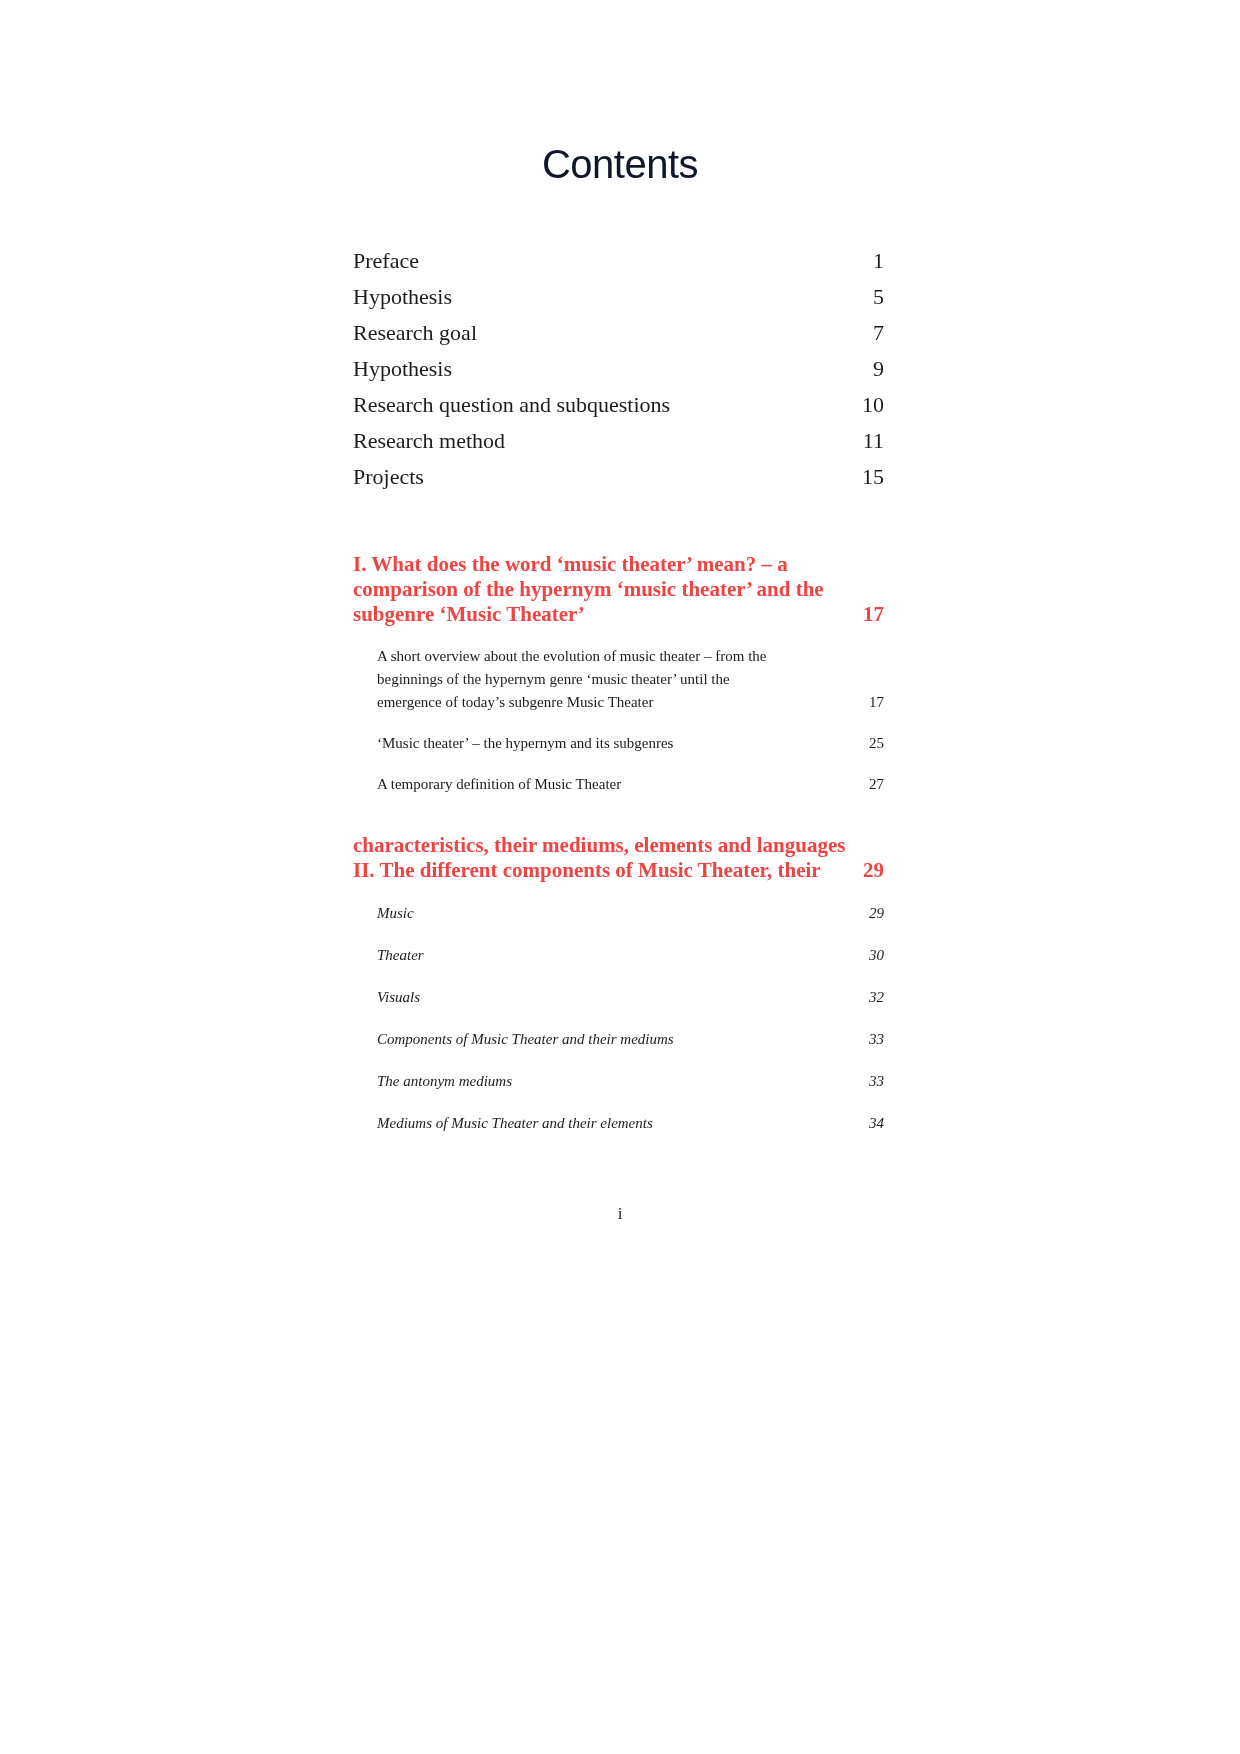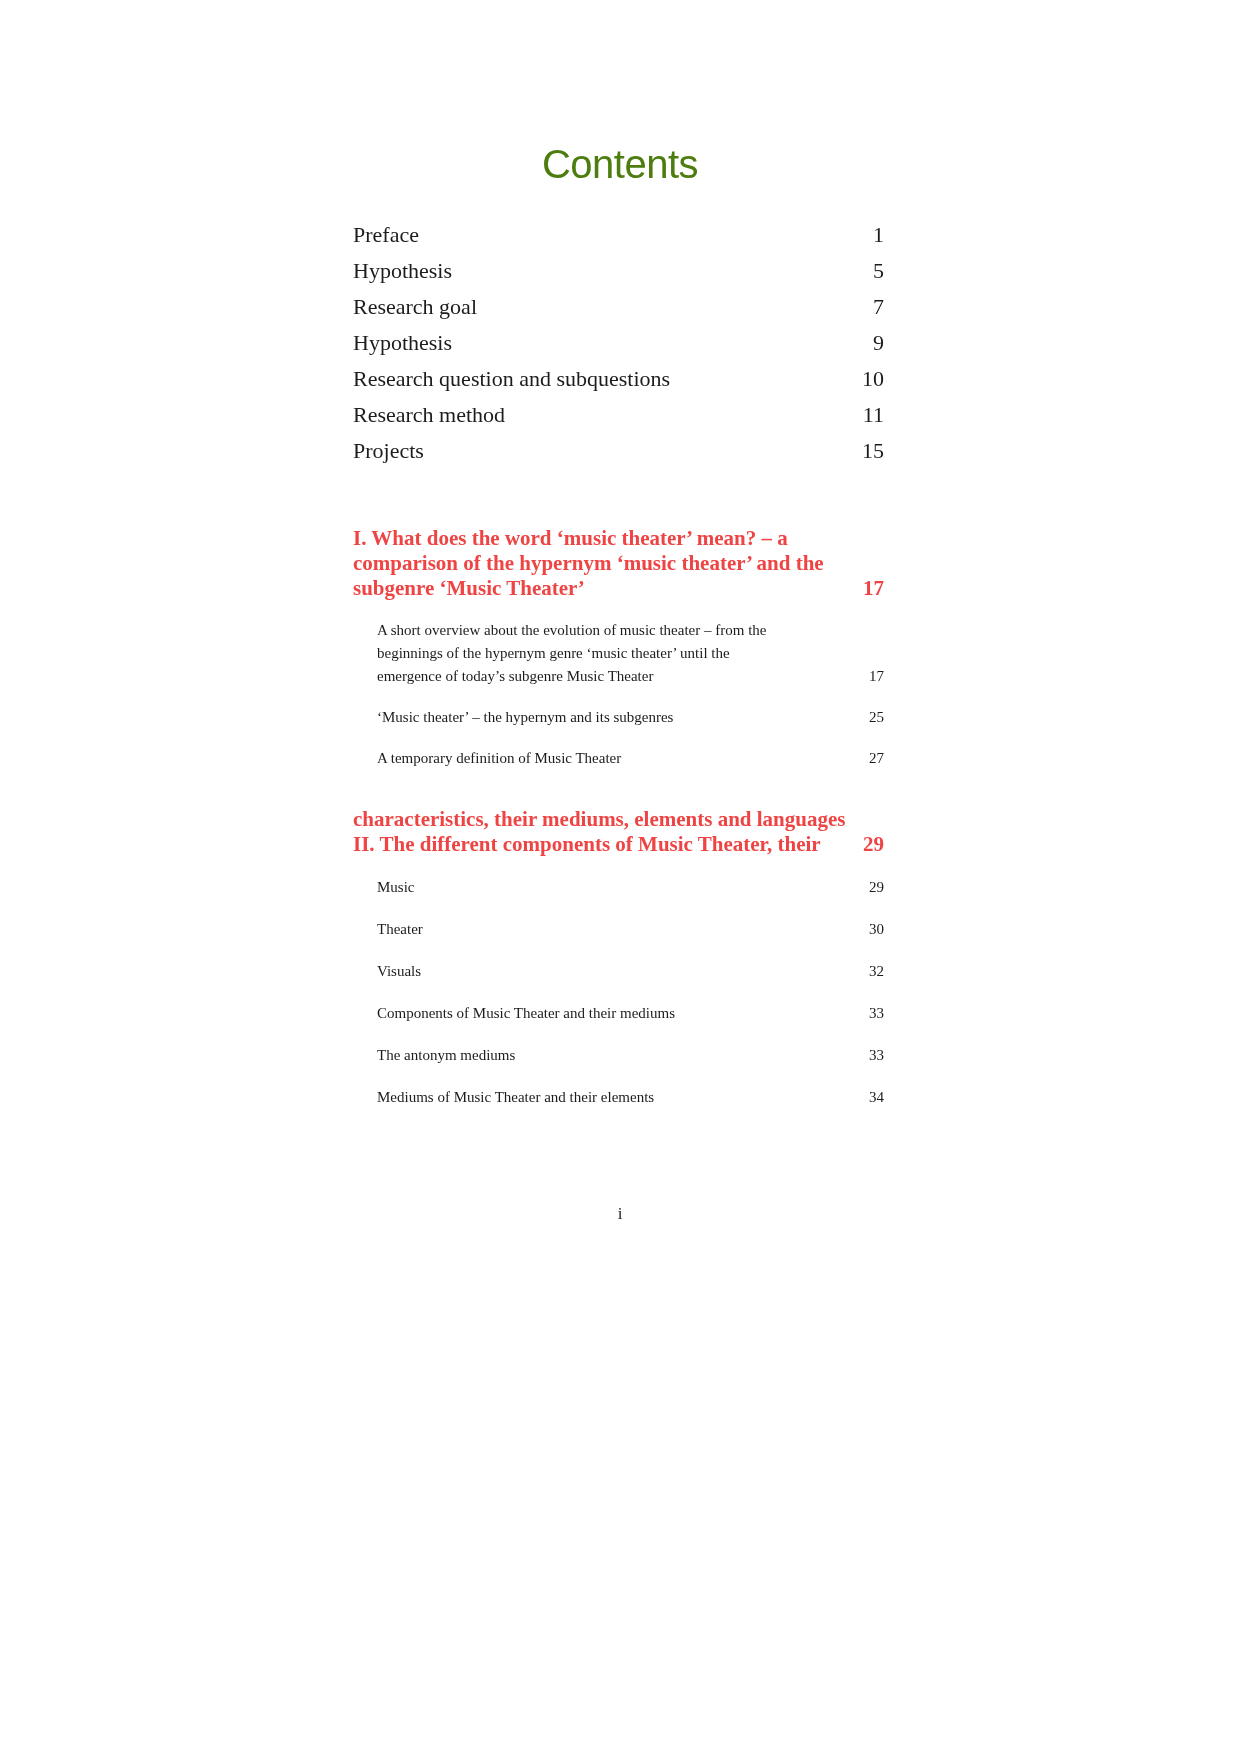--- a/index.html
+++ b/index.html
@@ -13,25 +13,25 @@
     overflow: hidden;
   }
   .doc-title {
     margin: 140px 0 0 0;
     text-align: center;
     font-family: "Liberation Sans", sans-serif;
     font-weight: normal;
     font-size: 40px;
     line-height: 48px;
     letter-spacing: -0.5px;
-    color: #4d7c0f;
+    color: #0f172a;
   }
   .toc {
     width: 531px;
-    margin: 36px 0 0 353px;
+    margin: 62px 0 0 353px;
   }
   .fm-row {
     display: flex;
     justify-content: space-between;
     align-items: baseline;
     font-size: 22px;
     line-height: 22px;
     margin-bottom: 14px;
   }
   .fm-row .label { white-space: nowrap; }
@@ -52,21 +52,21 @@
     bottom: 0;
     font-weight: bold;
   }
   .sub-entry {
     position: relative;
     margin-top: 18px;
     padding-left: 24px;
     font-size: 15px;
     line-height: 23px;
   }
-  .sec-2 .sub-entry { margin-top: 19px; }
+  .sec-2 .sub-entry { margin-top: 19px; font-style: italic; }
   .sub-entry .sline { white-space: nowrap; }
   .sub-entry .pagenum {
     position: absolute;
     right: 0;
     bottom: 0;
   }
   .footer {
     position: absolute;
     top: 1204px;
     left: 0;

